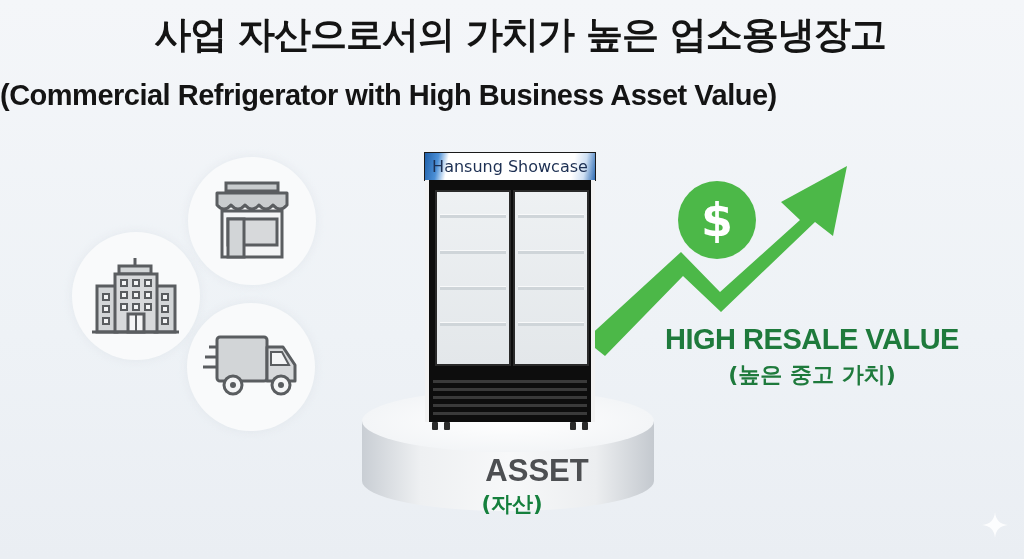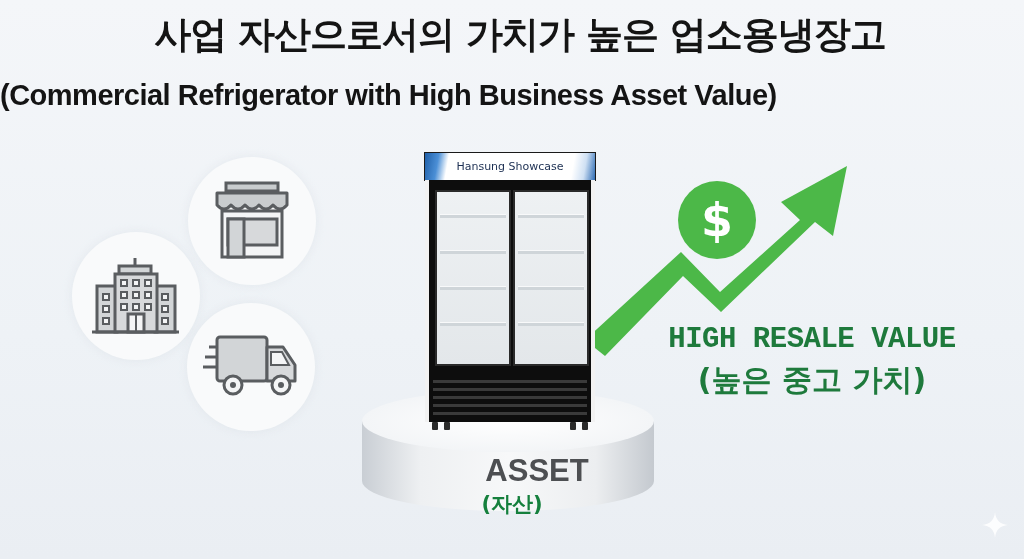--- a/index.html
+++ b/index.html
@@ -48,41 +48,41 @@
   }
 
   
   .fridge { position:absolute; left:424px; top:152px; width:172px; height:278px; z-index:3; }
   .fridge-sign {
     position:absolute; left:0; top:0; width:170px; height:27px;
     border:1px solid #1a1a1a;
     background: linear-gradient(100deg, #1f5fa8 0%, #4b8fd6 8%, #ffffff 14%, #ffffff 86%, #cfe0f3 93%, #2f6db5 100%);
     display:flex; align-items:center; justify-content:center;
   }
-  .fridge-sign span { font-family:"DejaVu Sans", sans-serif; font-size:11px; color:#1c2f52; }
+  .fridge-sign span { font-family:"DejaVu Sans", sans-serif; font-size:16px; color:#1c2f52; }
   .fridge-body {
     position:absolute; left:1px; top:28px; width:170px; height:242px;
     background:#0d0d0d; border-left:4px solid #f2f2f2; border-right:4px solid #f2f2f2; box-sizing:border-box;
   }
   .door {
     position:absolute; top:10px; width:72px; height:172px;
     background: linear-gradient(180deg, #eef1f3 0%, #e3e7ea 100%);
     border:2px solid #2a2a2a;
   }
   .door .shelf { position:absolute; left:3px; right:3px; height:3px; background:#cfd5d9; border-top:1px solid #f8f9fa; }
   .vent { position:absolute; left:4px; right:4px; height:3px; background:#3a3a3a; }
   .wheel { position:absolute; top:270px; width:6px; height:8px; background:#2a2a2a; border-radius:1px; }
 
   .resale-title {
     position:absolute; left:662px; top:323px; width:300px; text-align:center;
-    font-family:Liberation Mono, monospace; font-weight:bold; font-size:29px; color:#1e7a3c; letter-spacing:-0.5px;
+    font-family:Liberation Sans, sans-serif; font-weight:bold; font-size:29px; color:#1e7a3c; letter-spacing:-0.5px;
   }
   .resale-sub {
     position:absolute; left:662px; top:360px; width:300px; text-align:center;
-    font-family:"DejaVu Sans", sans-serif; font-weight:bold; font-size:30px; color:#1e7a3c;
+    font-family:"DejaVu Sans", sans-serif; font-weight:bold; font-size:22px; color:#1e7a3c;
   }
   .sparkle { position:absolute; left:982px; top:512px; }
 </style>
 </head>
 <body>
 
 <div class="title">사업 자산으로서의 가치가 높은 업소용냉장고</div>
 <div class="subtitle">(Commercial Refrigerator with High Business Asset Value)</div>
 
 <div class="circle" style="left:188px; top:157px; width:128px; height:128px;">

